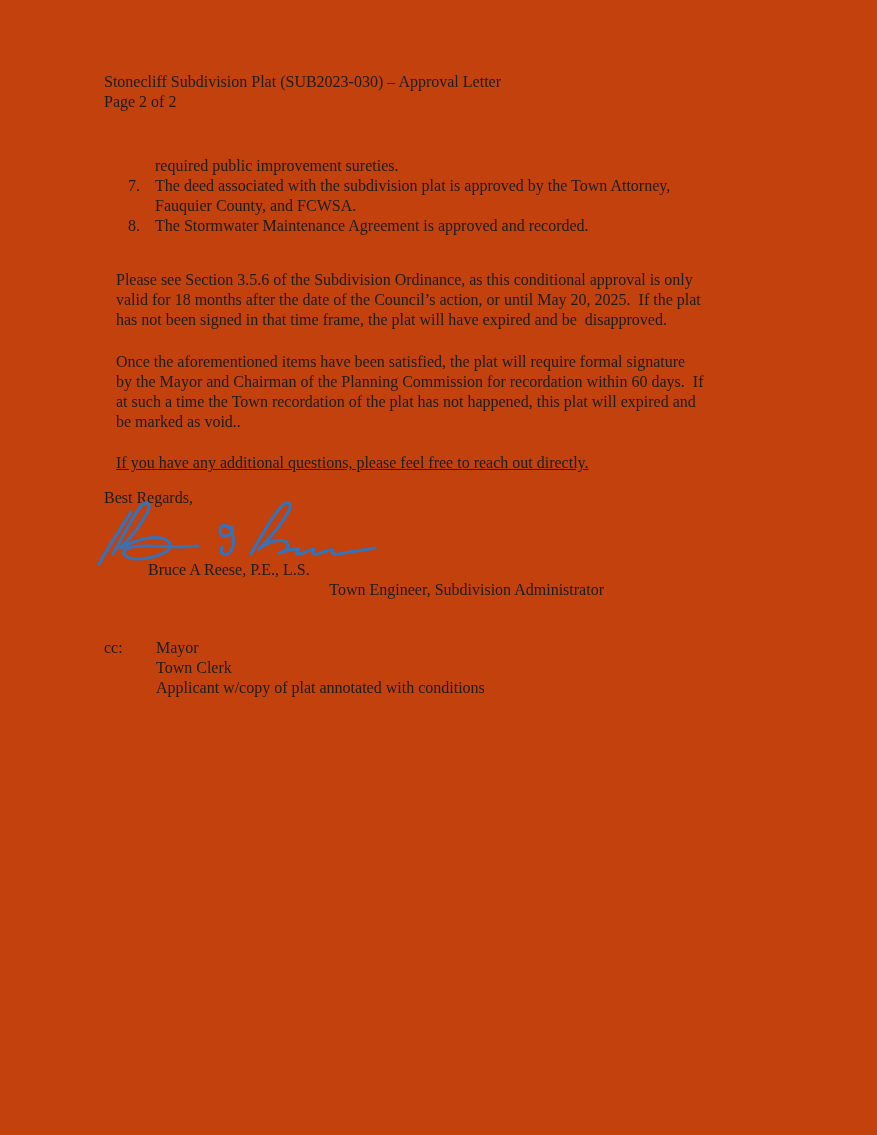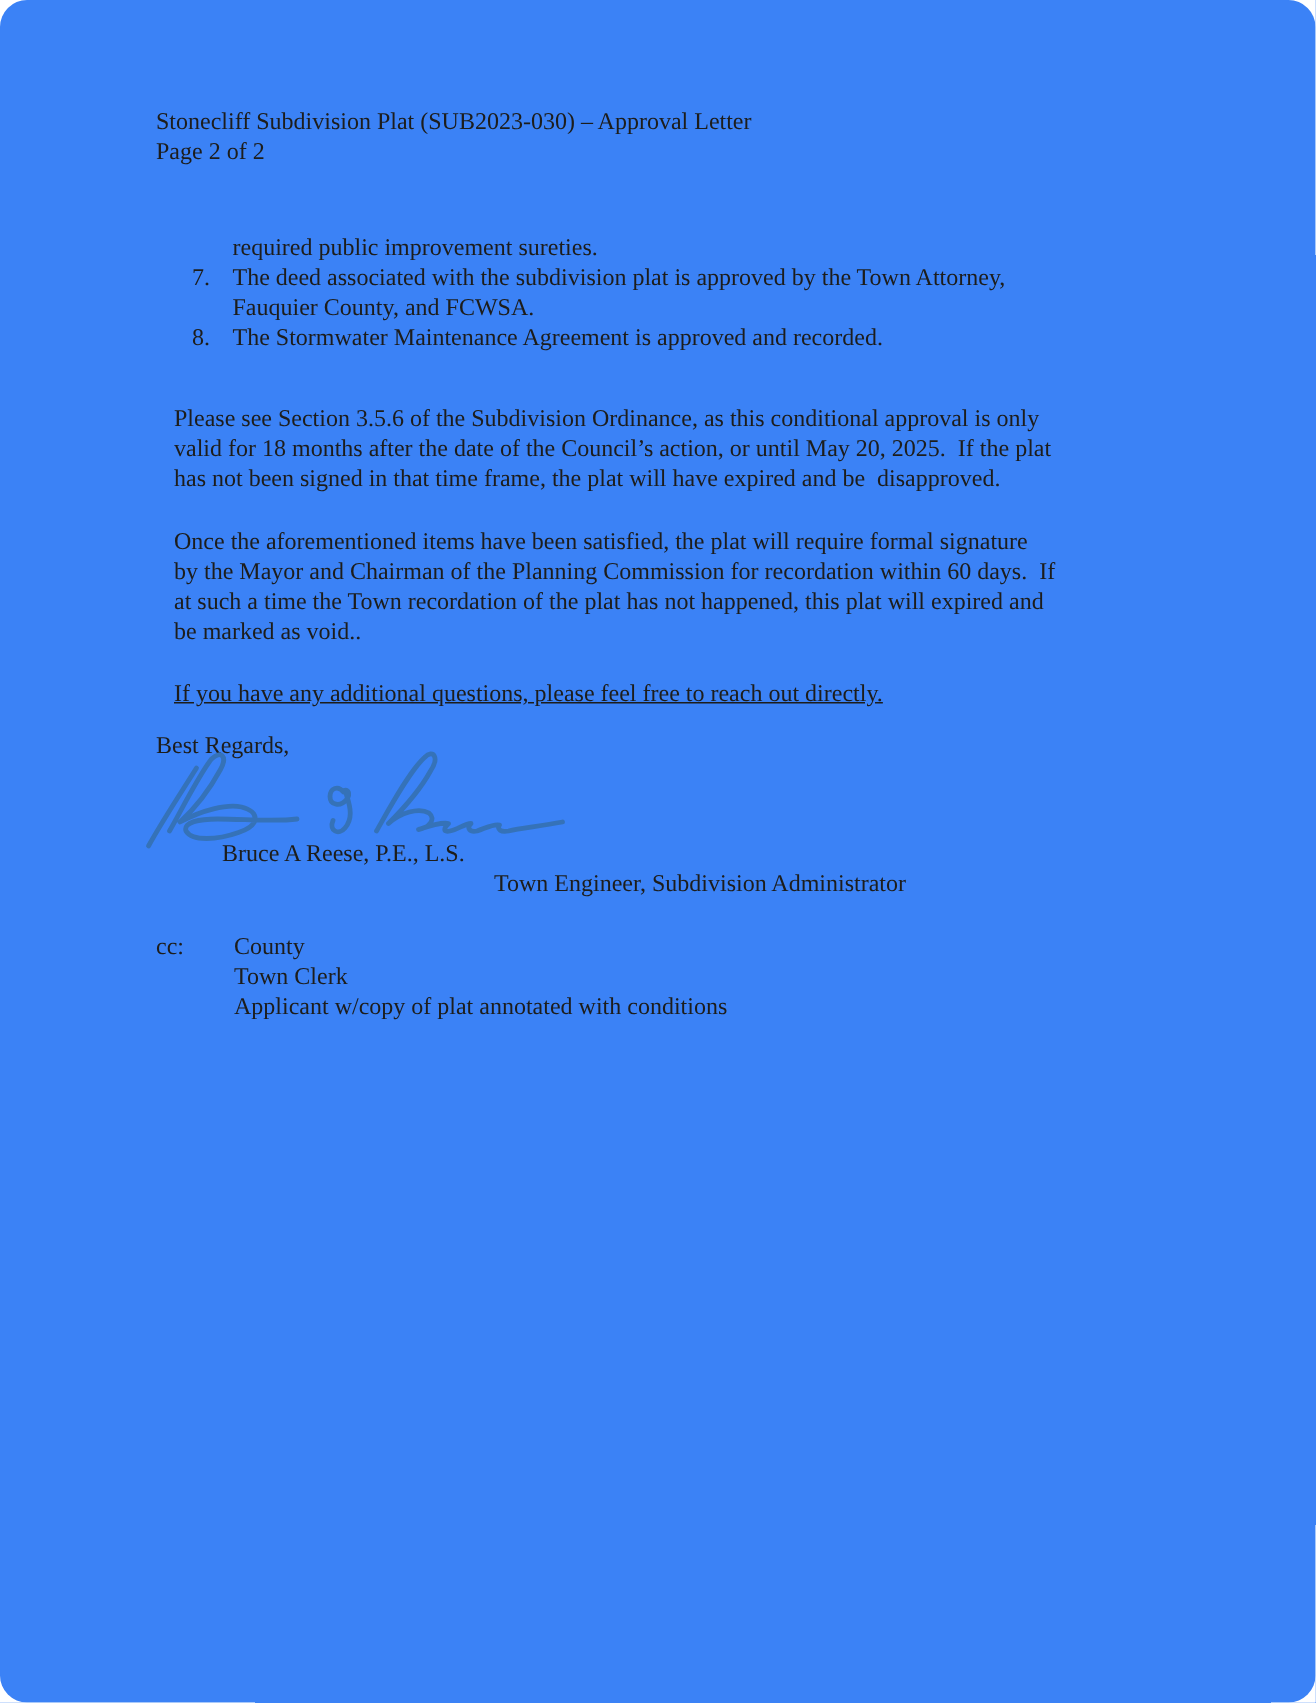--- a/index.html
+++ b/index.html
@@ -4,27 +4,26 @@
 <style>
   html, body {
     margin: 0;
     padding: 0;
     background: #ffffff;
   }
   .page {
     position: relative;
     width: 877px;
     height: 1135px;
-    background: #3b82f6;
+    background: #c2410c;
     font-family: "Liberation Serif", "DejaVu Serif", serif;
     font-size: 16px;
     line-height: 20px;
     color: #1d1d1b;
     overflow: hidden;
-    border-radius: 18px;
   }
   .abs { position: absolute; left: 104px; }
   .pre { white-space: pre-wrap; }
 
   .header-block { top: 72px; width: 700px; }
 
   .list-block { top: 156px; width: 700px; }
   .list-row { display: flex; align-items: flex-start; }
   .list-num { width: 27px; margin-left: 24px; flex: 0 0 27px; }
   .list-txt { flex: 1; white-space: pre-wrap; }
@@ -41,21 +40,21 @@
     left: 93px;
     top: 496px;
     width: 290px;
     height: 75px;
     z-index: 2;
   }
 
   .name-block  { top: 560px; width: 500px; z-index: 1; margin-left: 44px; }
   .title-block { top: 580px; width: 500px; text-align: right; }
 
-  .cc-block { top: 622px; width: 600px; display: flex; }
+  .cc-block { top: 638px; width: 600px; display: flex; }
   .cc-label { width: 52px; flex: 0 0 52px; }
   .cc-list  { flex: 1; }
 </style>
 </head>
 <body>
 
 <div class="page">
 
   <div class="abs header-block">
     <div>Stonecliff Subdivision Plat (SUB2023-030) – Approval Letter</div>
@@ -98,19 +97,19 @@
     <path stroke="#3572b8" stroke-width="3.2" d="M158,58 C166,44 180,18 190,9 C196,3 200,9 194,18 C188,29 176,43 166,53 C174,46 186,42 193,46 C198,50 193,56 186,57 C192,55 200,52 206,53 C203,56 202,59 207,58 C212,57 217,53 221,53 C218,56 220,59 225,58 C231,56 236,53 240,54 C238,57 241,59 246,58 C254,56 266,55 282,52"></path>
   </svg>
 
   <div class="abs name-block">Bruce A Reese, P.E., L.S.</div>
 
   <div class="abs title-block">Town Engineer, Subdivision Administrator</div>
 
   <div class="abs cc-block">
     <div class="cc-label">cc:</div>
     <div class="cc-list">
-      <div>County</div>
+      <div>Mayor</div>
       <div>Town Clerk</div>
       <div>Applicant w/copy of plat annotated with conditions</div>
     </div>
   </div>
 
 </div>
 
 </body></html>

